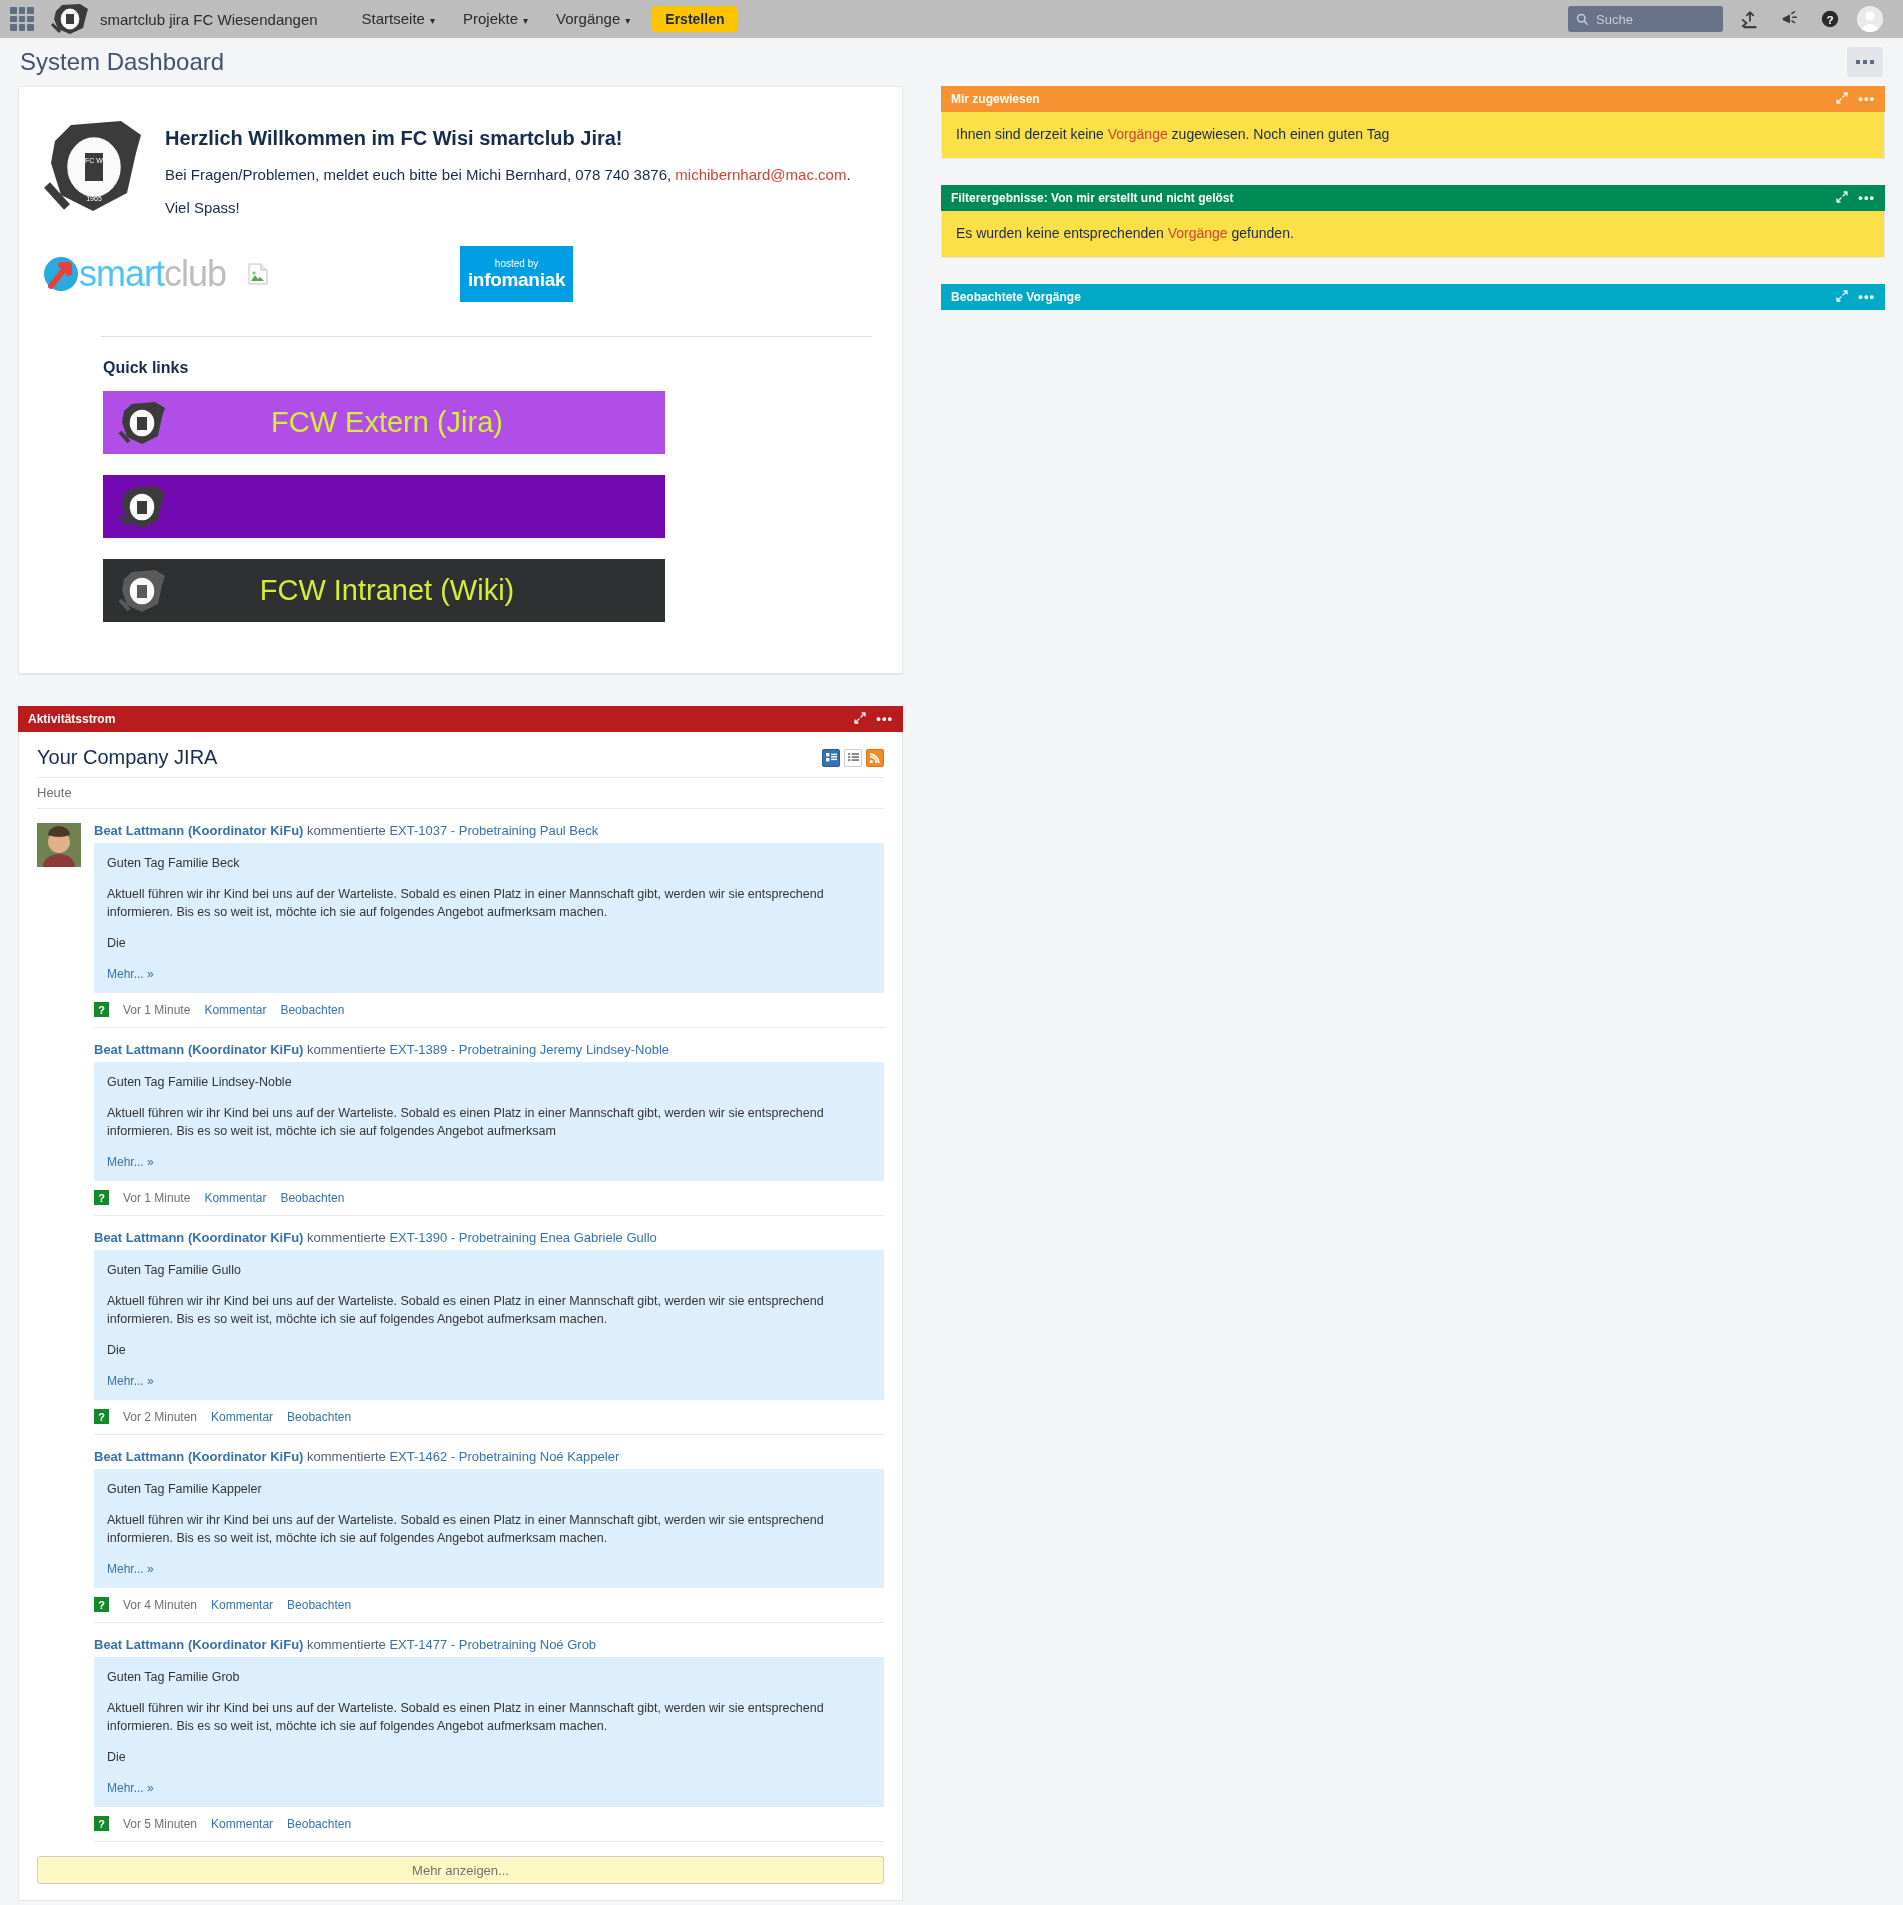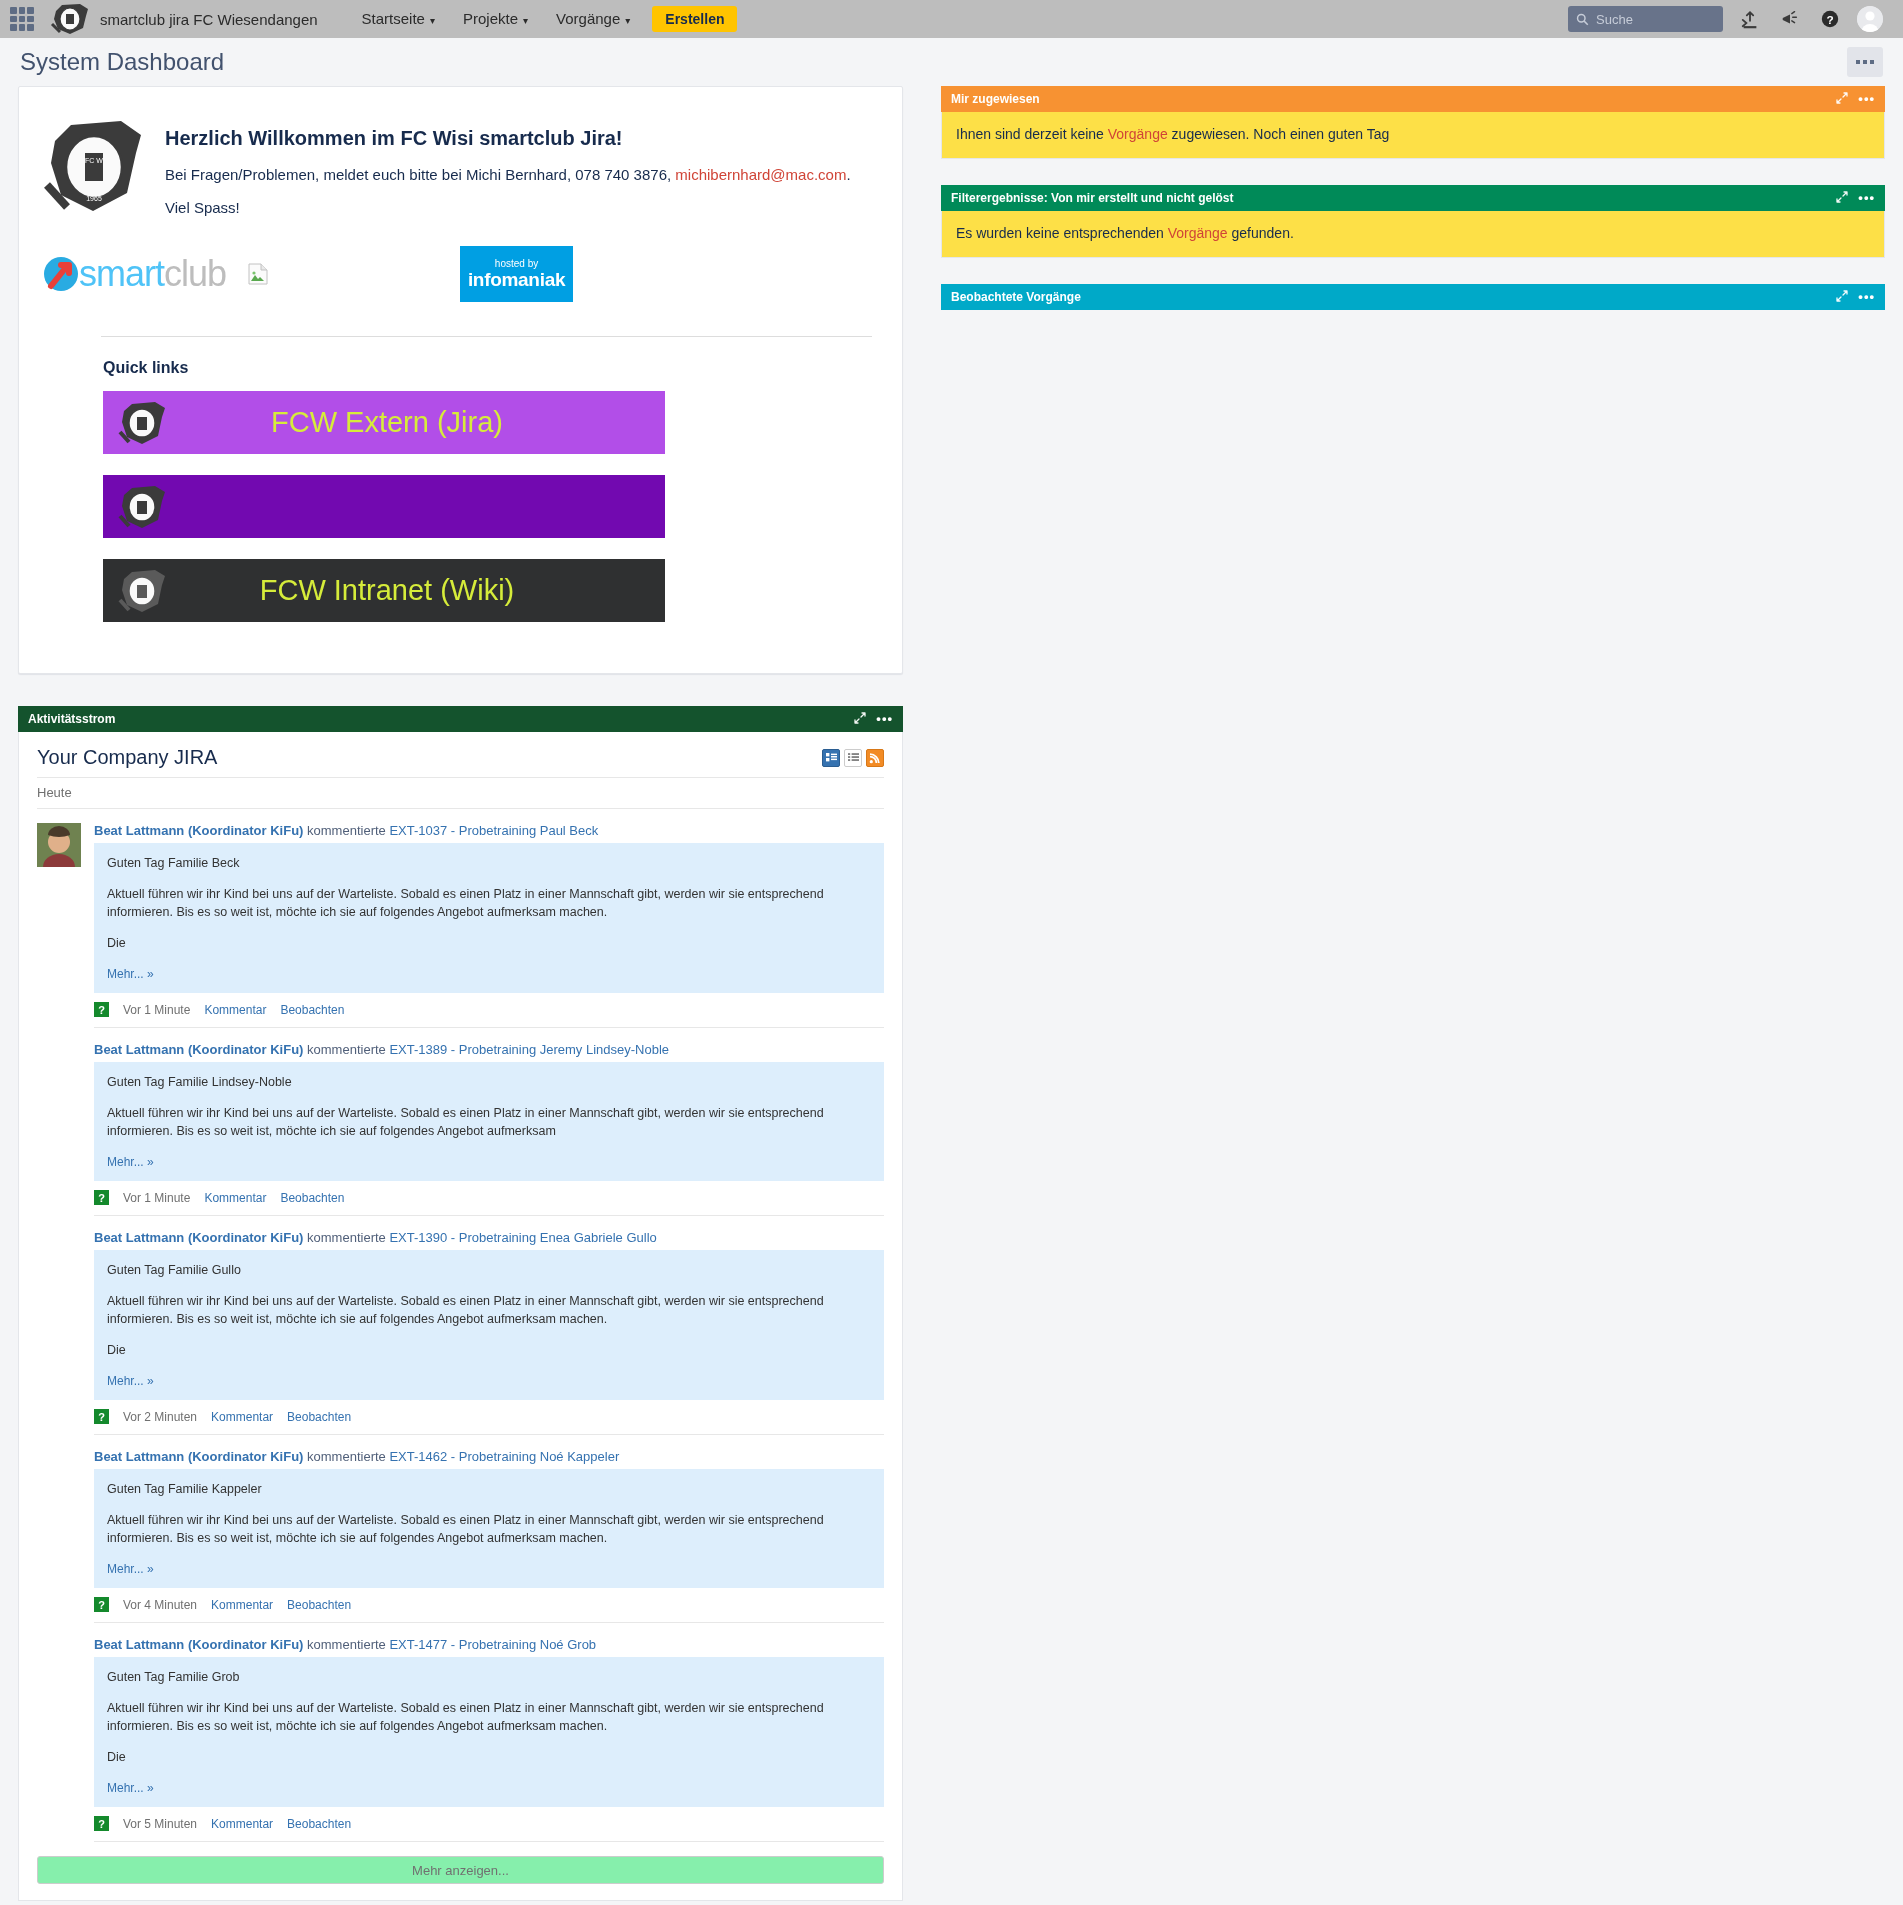--- a/index.html
+++ b/index.html
@@ -116,21 +116,21 @@
   .act-quote p { margin:0 0 13px 0; }
   .act-quote p:last-child { margin-bottom:0; }
   .act-more { color:#3572b0; font-size:12px; text-decoration:none; cursor:pointer; display:inline-block;}
   .act-foot { display:flex; align-items:center; gap:14px; padding:9px 0 10px 0;
     border-bottom:1px solid #e7e7e7; font-size:12px; color:#707070; }
   .st-badge { width:15px; height:15px; background:#14892c; color:#fff; font-size:11px;
     font-weight:700; display:flex; align-items:center; justify-content:center; }
   .act-foot a { color:#3572b0; text-decoration:none; }
   .showmore { margin-top:14px; border:1px solid #ccc; border-radius:3px; height:28px;
     display:flex; align-items:center; justify-content:center; font-size:13px;
-    color:#707070; cursor:pointer; background:#86efac; }
+    color:#707070; cursor:pointer; background:#fef9c3; }
 
   
   .rg { margin-bottom:26px; }
   .rg-body { background:#fde047; border:1px solid #e4e6ea; border-top:0;
     padding:14px 14px 16px 14px; font-size:14px; color:#172b4d; }
   .rg-body a { color:#d04437; text-decoration:none; }
 </style>
 </head>
 <body>
 
@@ -296,21 +296,21 @@
             <ellipse cx="25" cy="24" rx="13" ry="14" fill="#fafafa" stroke="#5a5a5a" stroke-width="1.4"></ellipse>
             <path d="M20 18 h10 v13 h-10 z" fill="#5a5a5a"></path>
             <path d="M3 33 L12 43" stroke="#5a5a5a" stroke-width="4" fill="none"></path>
           </svg>
         </div>
         <div class="ql-label">FCW Intranet (Wiki)</div>
       </div>
     </div>
 
     <div class="gadget">
-      <div class="gadget-head" id="as-head" style="background: #14532d; gap: 44px;">
+      <div class="gadget-head" id="as-head" style="background: #b91c1c; gap: 44px;">
         <span>Aktivitätsstrom</span>
         <span class="gh-actions">
           <span class="gh-ico">
             <svg width="12" height="12" viewBox="0 0 12 12">
                 <path d="M11 1 L7 5 M11 1 H8 M11 1 V4 M1 11 L5 7 M1 11 H4 M1 11 V8" stroke="#ffffff" stroke-width="1.3" fill="none" stroke-linecap="round"></path>
               </svg>
           </span>
           <span class="gh-dots">•••</span>
         </span>
       </div>

